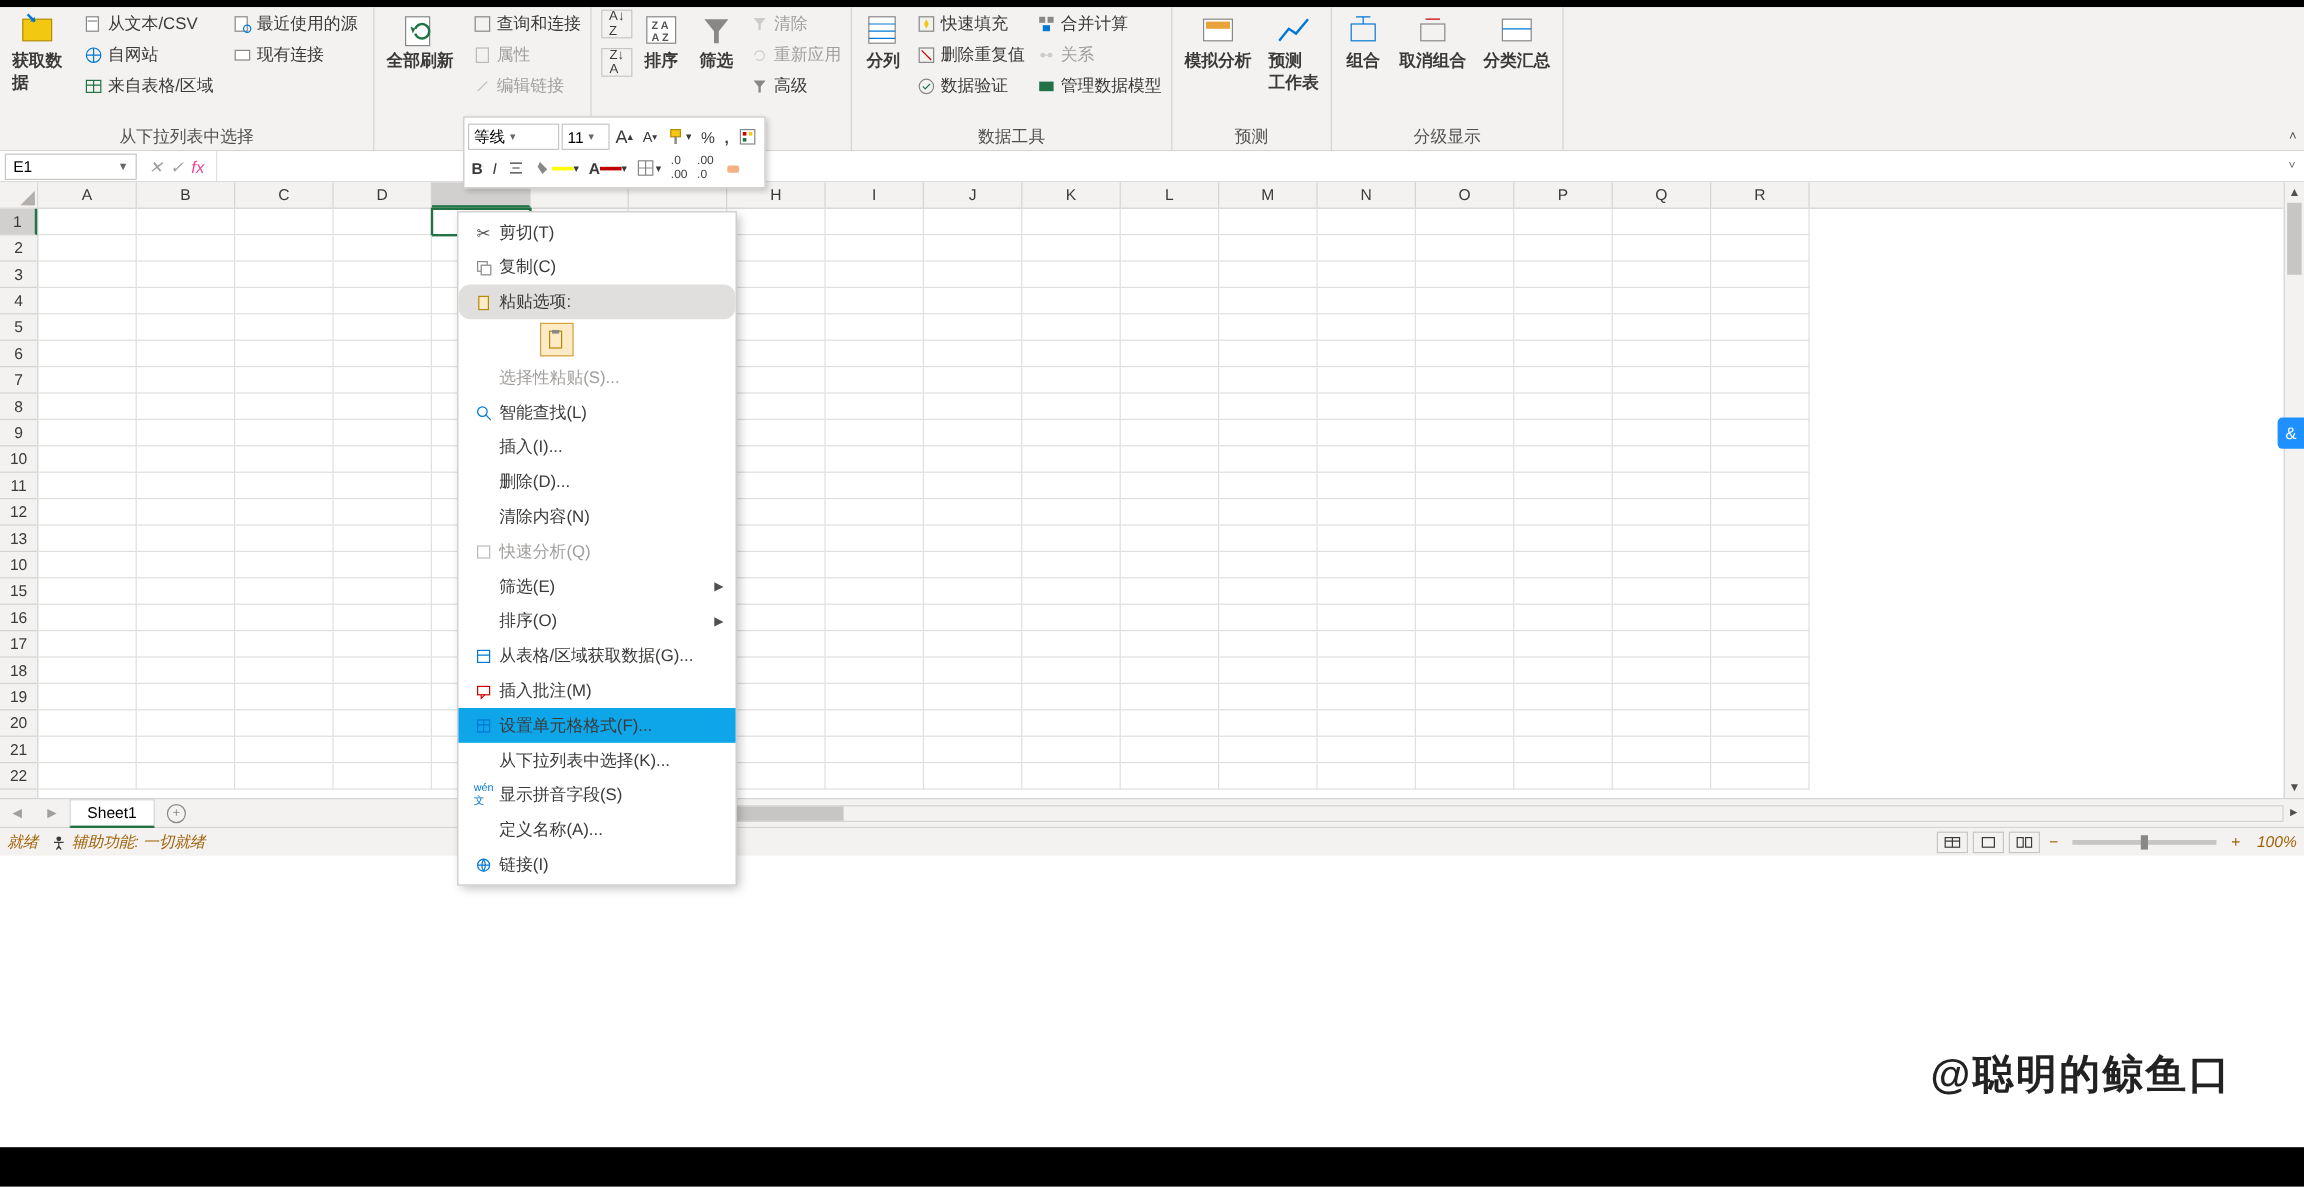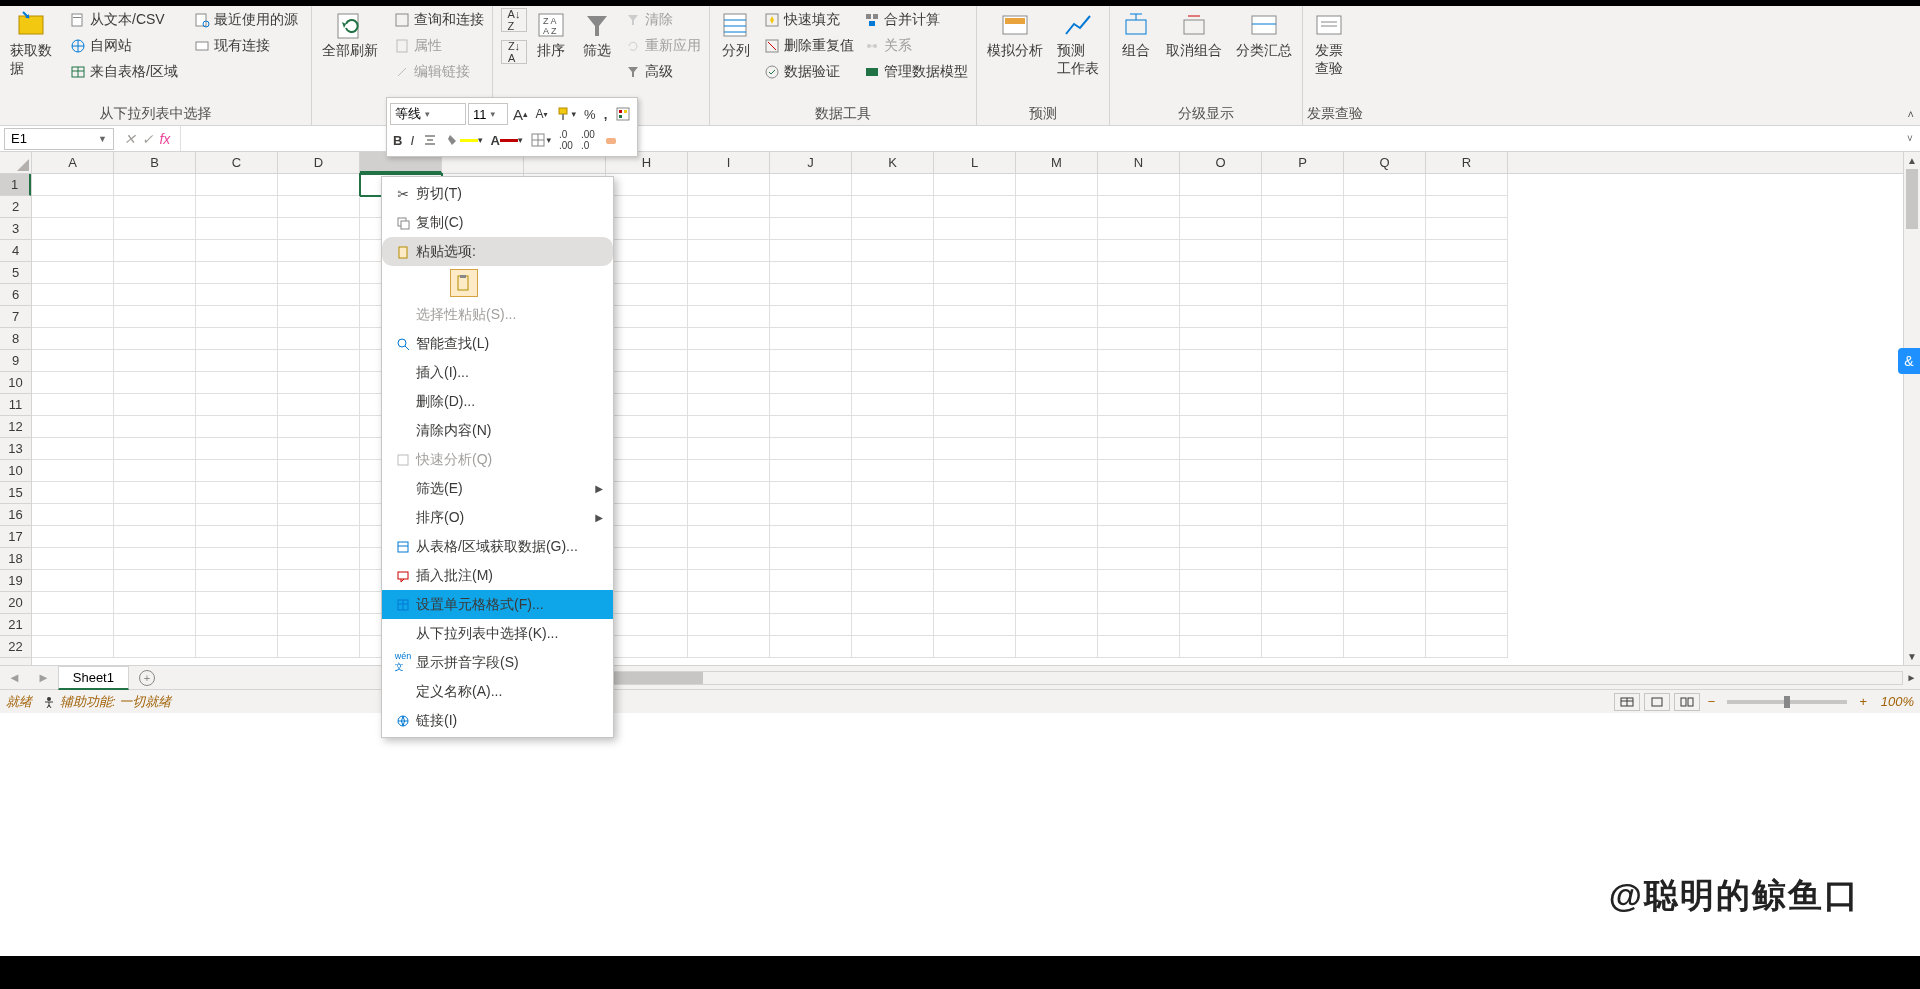--- a/index.html
+++ b/index.html
@@ -6,21 +6,21 @@
 body { background: #fff; overflow: hidden; width: 1920px; height: 989px; position: relative; }
 
 
 .top-black { height: 6px; background: #000; }
 
 
 .ribbon { background: #f3f2f1; border-bottom: 1px solid #d4d4d4; height: 120px; display: flex; }
 .ribbon-group { border-right: 1px solid #d4d4d4; display: flex; flex-direction: column; padding: 2px 4px 0 4px; }
 .ribbon-group-content { flex: 1; display: flex; align-items: flex-start; gap: 2px; }
 .ribbon-group-label { text-align: center; font-size: 14px; color: #505050; padding: 2px 0; }
-.ribbon-btn { display: flex; flex-direction: column; align-items: center; justify-content: center; font-size: 14px; color: #3b3a39; padding: 2px 6px; cursor: pointer; white-space: nowrap; }
+.ribbon-btn { display: flex; flex-direction: column; align-items: center; justify-content: center; font-size: 14px; color: #3b3a39; padding: 2px 6px; cursor: pointer; white-space: nowrap; font-weight: bold; }
 .ribbon-btn .icon { width: 32px; height: 32px; display: flex; align-items: center; justify-content: center; }
 .ribbon-col { display: flex; flex-direction: column; gap: 2px; }
 .ribbon-item { display: flex; align-items: center; font-size: 14px; color: #3b3a39; padding: 1px 4px; cursor: pointer; height: 24px; gap: 4px; white-space: nowrap; }
 .ribbon-item .icon-sm { width: 16px; height: 16px; display: flex; align-items: center; justify-content: center; }
 .ribbon-item.disabled { color: #a19f9d; }
 .collapse-btn { position: absolute; right: 6px; top: 108px; font-size: 11px; color: #505050; cursor: pointer; }
 
 
 .mini-toolbar { position: absolute; left: 386px; top: 97px; background: #fff; border: 1px solid #c8c6c4; box-shadow: 2px 2px 5px rgba(0,0,0,.2); padding: 3px; z-index: 50; }
 .mini-row { display: flex; align-items: center; gap: 2px; height: 26px; }
@@ -401,36 +401,20 @@
               <rect x="4" y="6" width="24" height="18" fill="#fff" stroke="#888"></rect>
               <line x1="4" y1="14" x2="28" y2="14" stroke="#0078d4"></line>
             </svg>
           </div>
         <span>分类汇总</span>
       </div>
     </div>
     <div class="ribbon-group-label">分级显示</div>
   </div>
 
-  <div class="ribbon-group" style="border-right:none">
-    <div class="ribbon-group-content">
-      <div class="ribbon-btn">
-        <div class="icon">
-            <svg width="32" height="32">
-              <rect x="4" y="6" width="24" height="18" fill="#fff" stroke="#888"></rect>
-              <line x1="8" y1="12" x2="24" y2="12" stroke="#888"></line>
-              <line x1="8" y1="16" x2="24" y2="16" stroke="#888"></line>
-            </svg>
-          </div>
-        <span style="white-space:pre">发票
-查验</span>
-      </div>
-    </div>
-    <div class="ribbon-group-label">发票查验</div>
-  </div>
 
   <span class="collapse-btn">˄</span>
 </div>
 
 <div class="formula-bar">
   <div class="name-box">
       <span>E1</span>
       <span class="dd">▼</span>
     </div>
   <div class="fx-btns">

